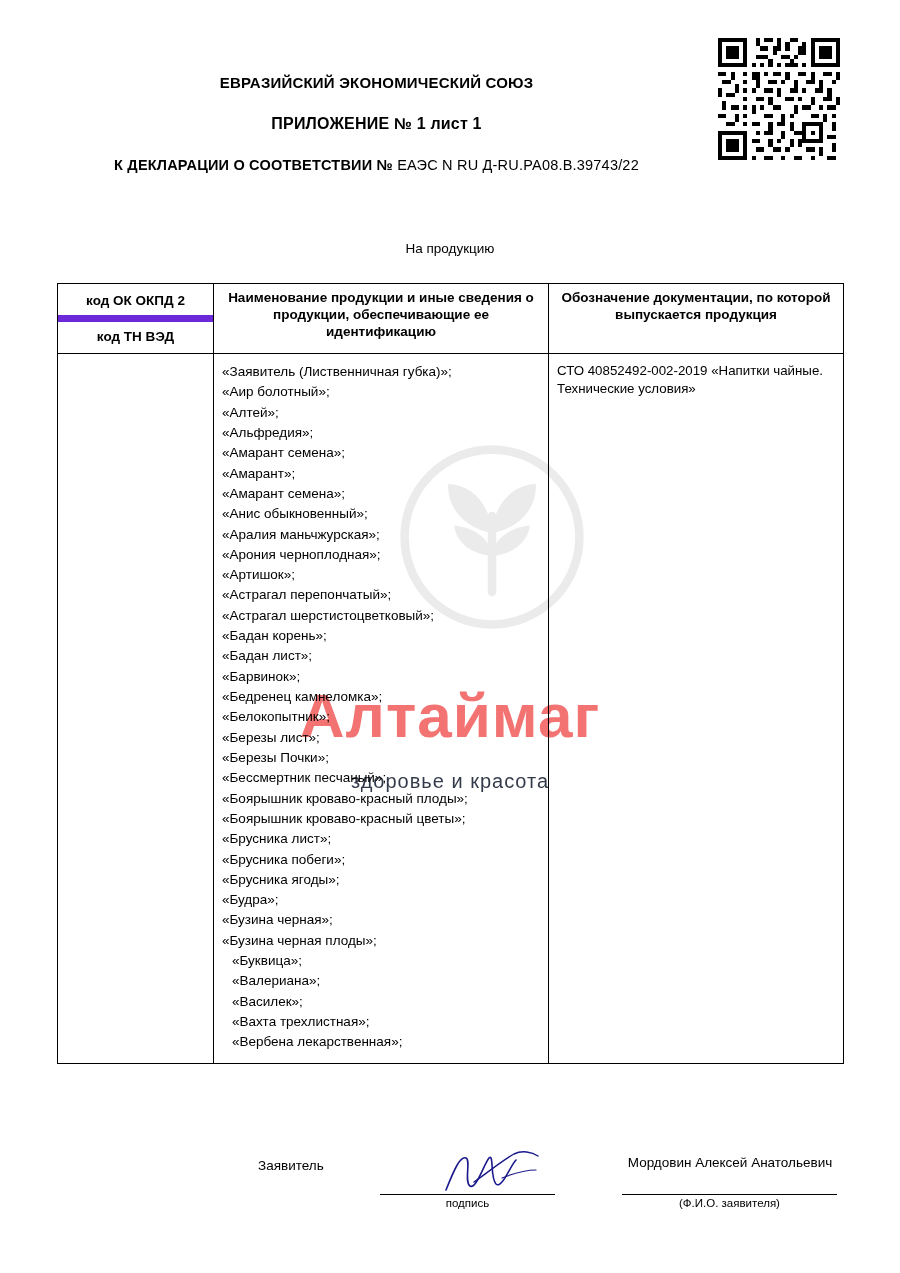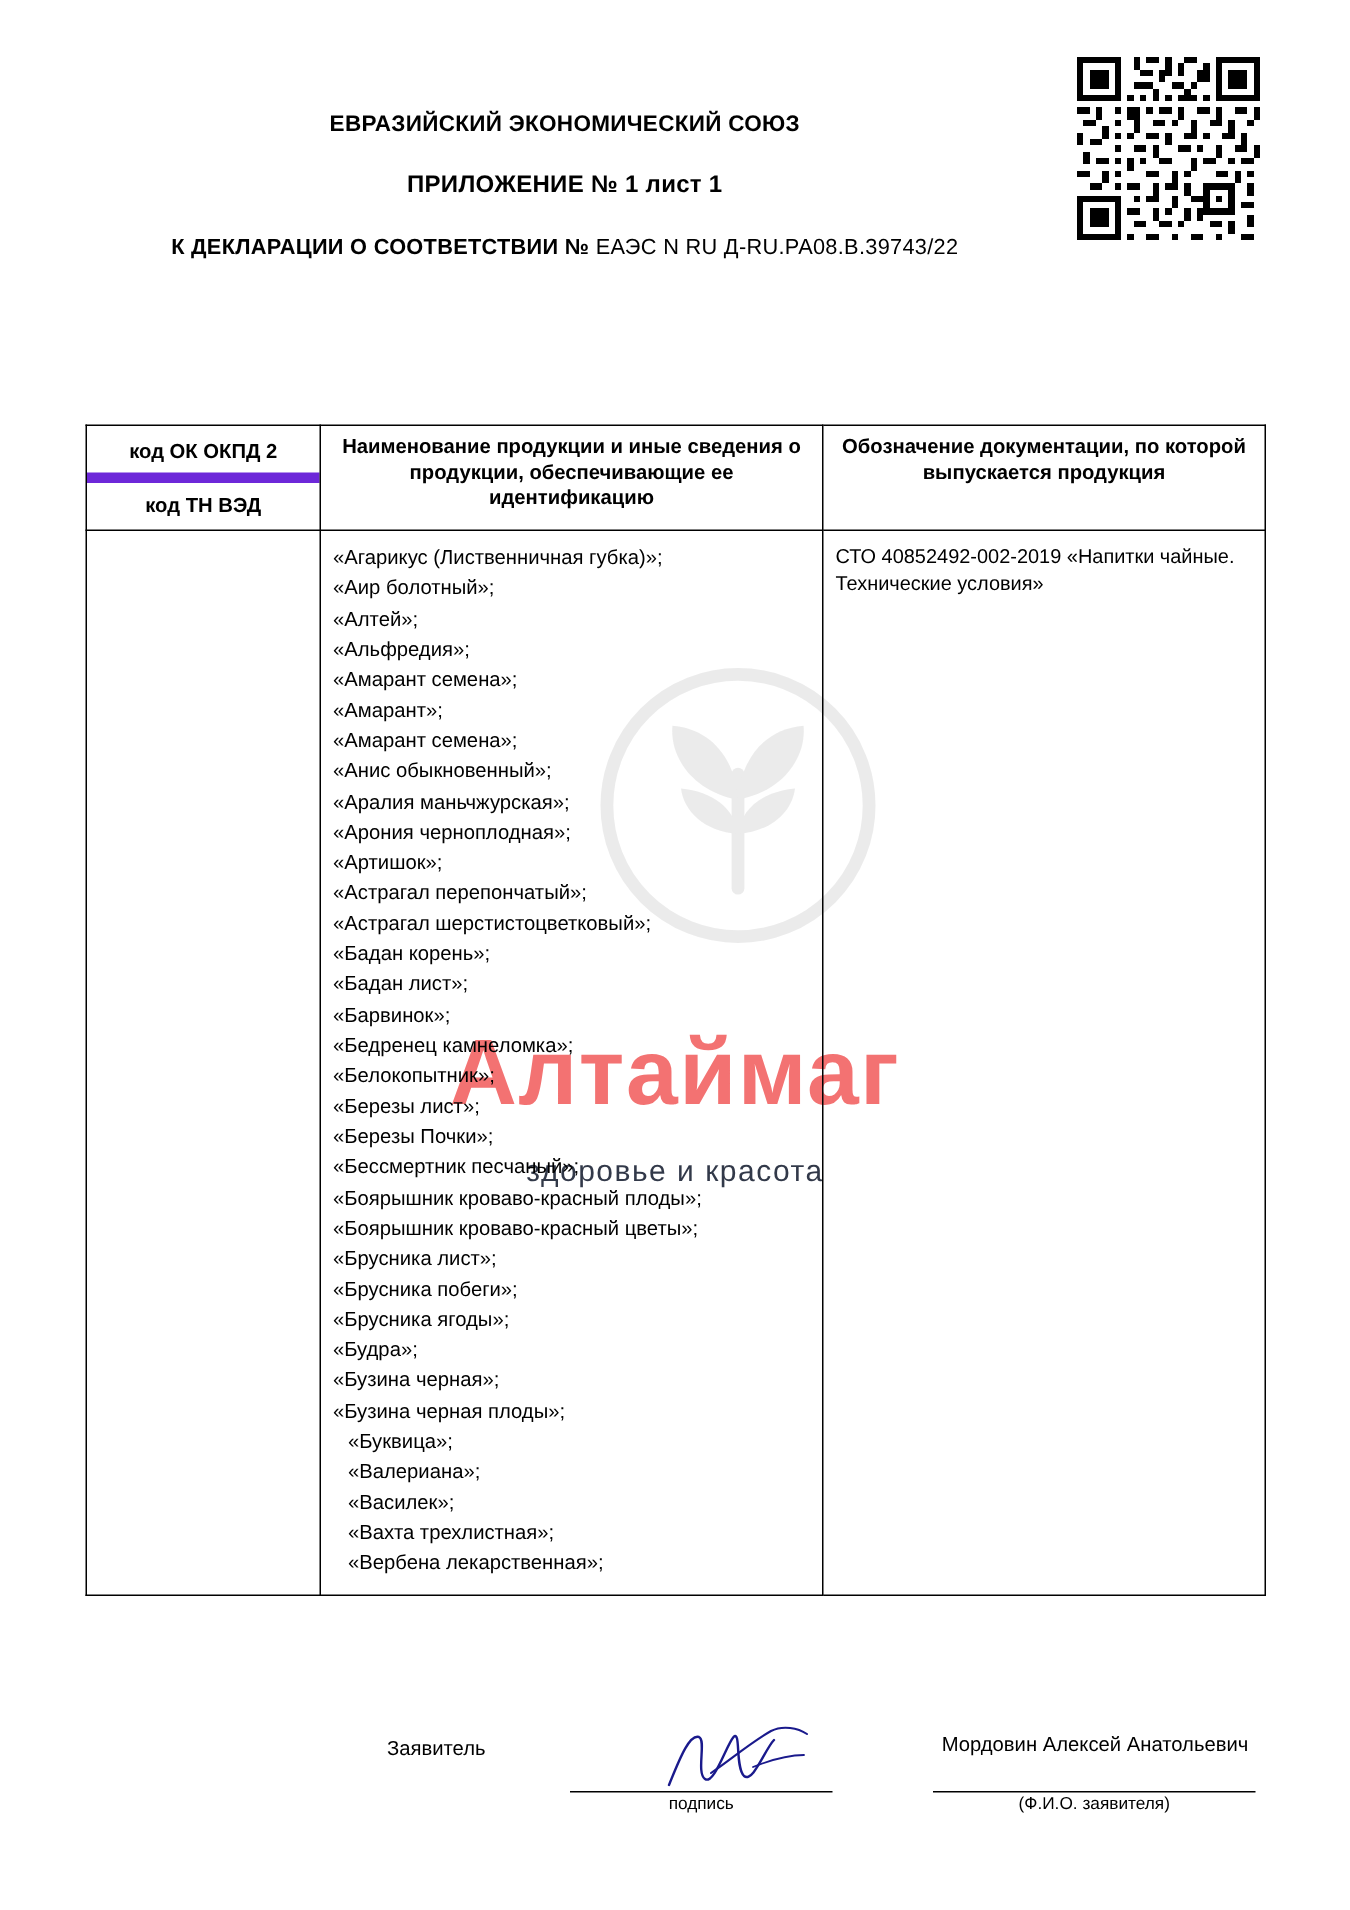--- a/index.html
+++ b/index.html
@@ -366,20 +366,21 @@
     </svg>
   </div>
 
   <div class="hdr hdr-1">ЕВРАЗИЙСКИЙ ЭКОНОМИЧЕСКИЙ СОЮЗ</div>
   <div class="hdr hdr-2">ПРИЛОЖЕНИЕ № 1 лист 1</div>
   <div class="hdr hdr-3">
     <span>К ДЕКЛАРАЦИИ О СООТВЕТСТВИИ №</span>
     <span class="normal">ЕАЭС N RU Д-RU.РА08.В.39743/22</span>
   </div>
 
+  <div class="on-product">На продукцию</div>
 
   <div class="watermark">
     <svg class="wm-logo" viewBox="0 0 200 200">
       <circle cx="100" cy="100" r="92" fill="none" stroke="#d8d8d8" stroke-width="9"></circle>
       <path d="M100 158 L100 78" stroke="#d8d8d8" stroke-width="9" fill="none" stroke-linecap="round"></path>
       <path d="M100 96 C 68 90, 52 66, 54 44 C 80 46, 98 66, 100 96 Z" fill="#d8d8d8"></path>
       <path d="M100 96 C 132 90, 148 66, 146 44 C 120 46, 102 66, 100 96 Z" fill="#d8d8d8"></path>
       <path d="M100 120 C 76 118, 62 104, 60 88 C 82 90, 98 102, 100 120 Z" fill="#d8d8d8"></path>
       <path d="M100 120 C 124 118, 138 104, 140 88 C 118 90, 102 102, 100 120 Z" fill="#d8d8d8"></path>
     </svg>
@@ -405,21 +406,21 @@
         <td>
           <div class="th-text">Обозначение документации, по которой выпускается продукция</div>
         </td>
       </tr>
       <tr>
         <td>
           <div class="body-c"></div>
         </td>
         <td>
           <div class="body-b" id="product-list">
-              <div class="item">«Агарикус (Лиственничная губка)»;</div>
+              <div class="item">«Заявитель (Лиственничная губка)»;</div>
               <div class="item">«Аир болотный»;</div>
               <div class="item">«Алтей»;</div>
               <div class="item">«Альфредия»;</div>
               <div class="item">«Амарант семена»;</div>
               <div class="item">«Амарант»;</div>
               <div class="item">«Амарант семена»;</div>
               <div class="item">«Анис обыкновенный»;</div>
               <div class="item">«Аралия маньчжурская»;</div>
               <div class="item">«Арония черноплодная»;</div>
               <div class="item">«Артишок»;</div>

